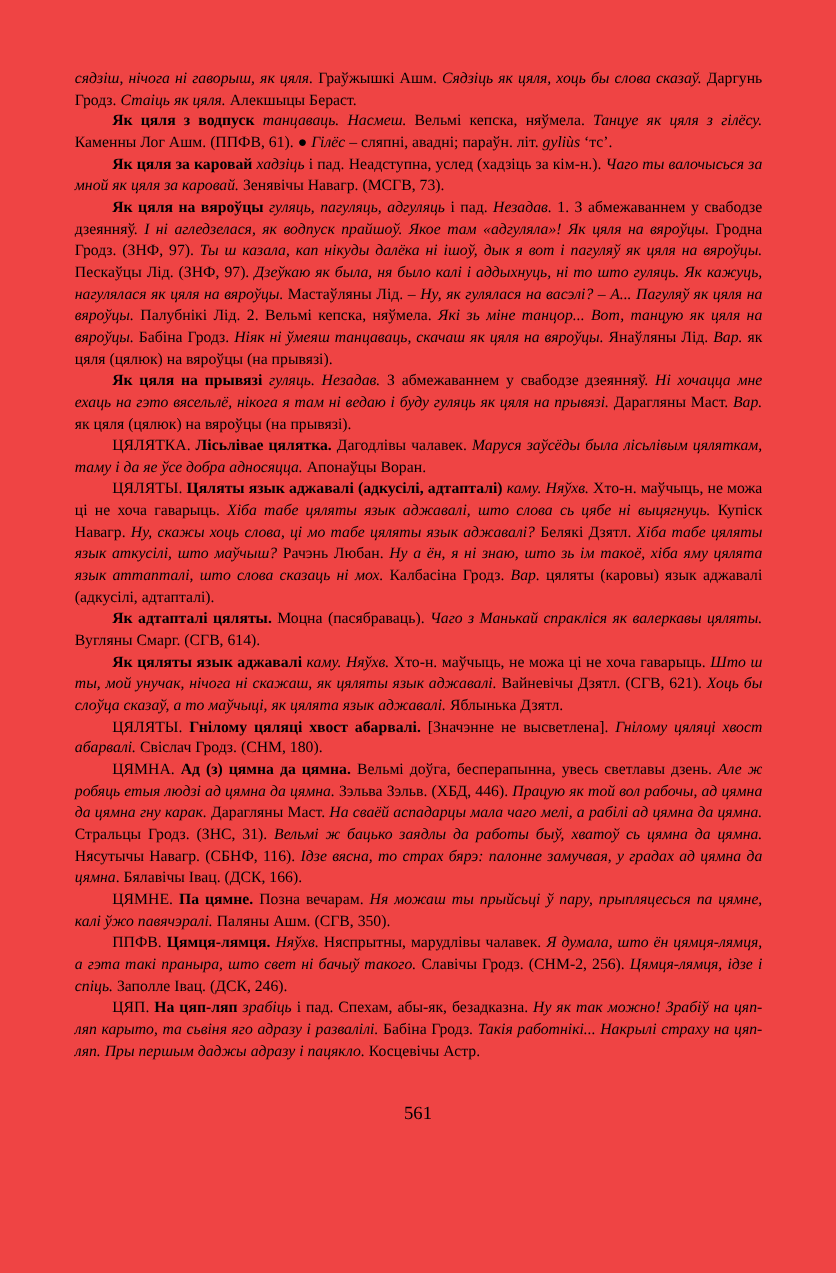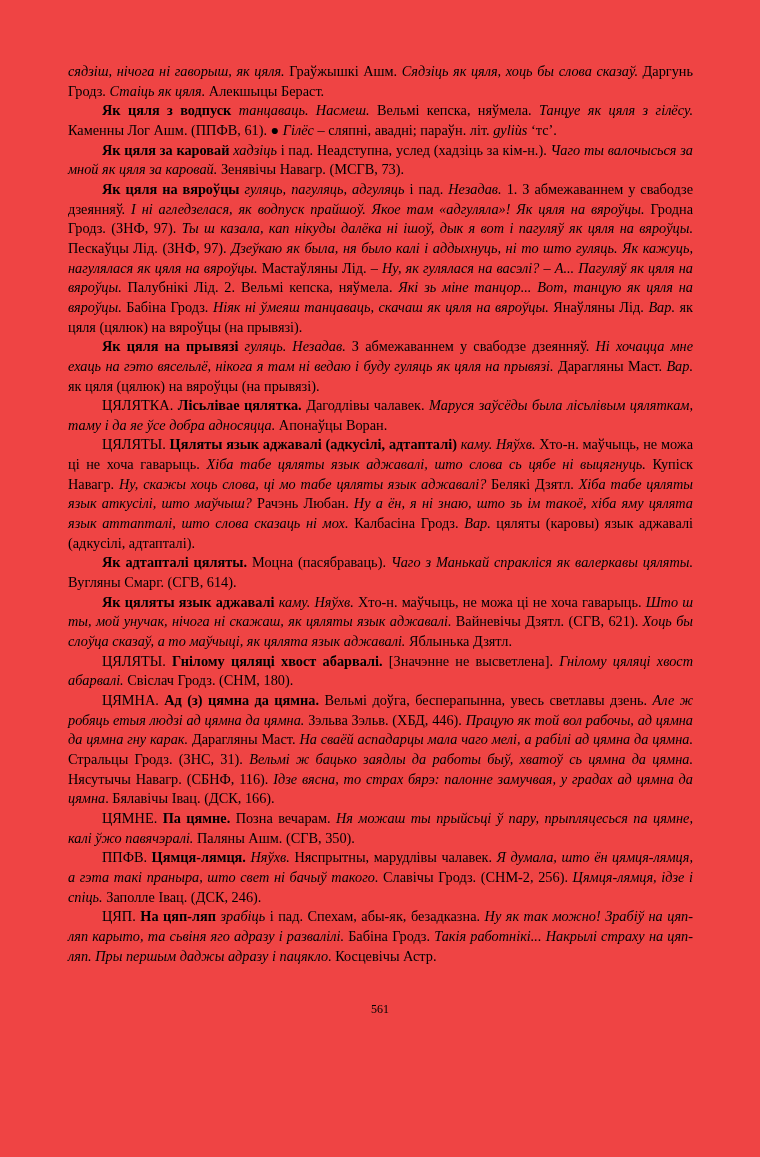--- a/index.html
+++ b/index.html
@@ -53,21 +53,21 @@
   .bi {
     font-weight: normal;
     font-style: italic;
   }
   .pagenum {
     position: absolute;
     left: 0;
     top: 1002px;
     width: 760px;
     text-align: center;
-    font-size: 12px;
+    font-size: 17px;
     font-family: "Liberation Serif", "DejaVu Serif", serif;
   }
   
   .para:last-child { }
 </style>
 </head>
 <body>
 
 <div class="page">
 

